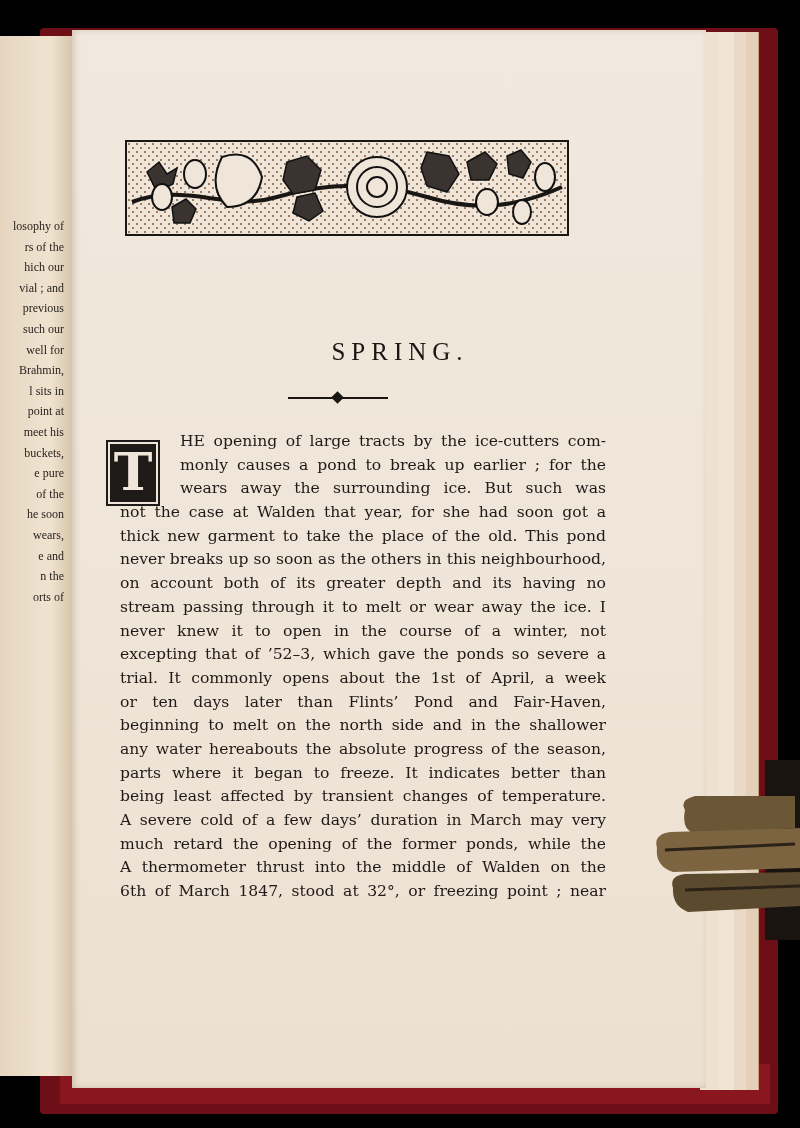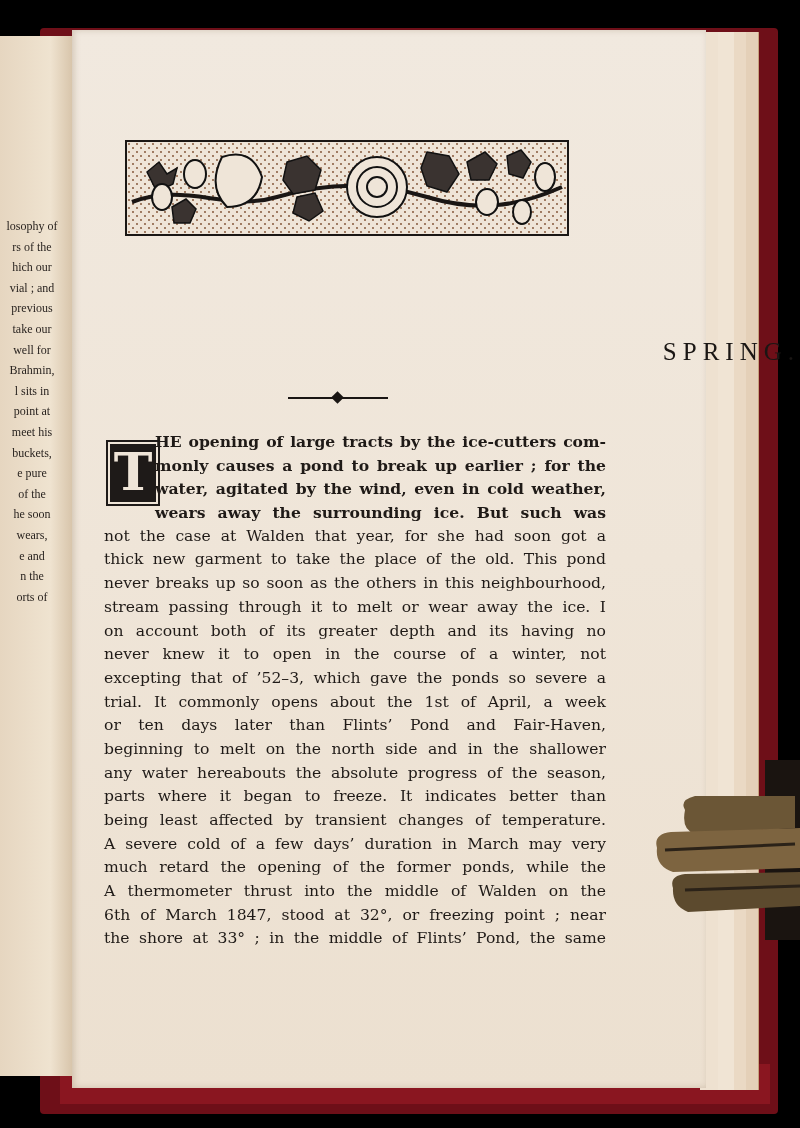--- a/index.html
+++ b/index.html
@@ -1,53 +1,53 @@
 <!DOCTYPE html>
 <html><head>
 <meta charset="utf-8">
 <style>
   html,body{margin:0;padding:0;}
   body{width:800px;height:1128px;background:#000;position:relative;overflow:hidden;font-family:"DejaVu Serif",serif;}
   .cover{position:absolute;left:40px;top:28px;width:738px;height:1086px;background:#6e0f18;border-radius:4px;}
   .cover-bottom{position:absolute;left:60px;top:1064px;width:710px;height:40px;background:#8a1620;}
   .left-page{position:absolute;left:0;top:36px;width:72px;height:1040px;background:linear-gradient(90deg,#e6d6c0 0%,#efe3d0 70%,#d8c5ab 100%);border-right:2px solid #c2a987;}
   .left-lines{position:absolute;left:0;top:180px;width:64px;}
-  .left-line{font-family:"Liberation Serif",serif;font-size:12px;line-height:20.6px;color:#2a2420;text-align:center;white-space:nowrap;overflow:hidden;}
+  .left-line{font-family:"Liberation Serif",serif;font-size:12px;line-height:20.6px;color:#2a2420;text-align:right;white-space:nowrap;overflow:hidden;}
   .page-stack{position:absolute;top:32px;height:1058px;background:#eee1d0;border-right:1px solid #c6a27d;}
   .main-page{position:absolute;left:72px;top:30px;width:634px;height:1058px;background:linear-gradient(180deg,#f1e9df 0%,#efe5d8 50%,#ece0d0 100%);box-shadow:inset 2px 0 6px rgba(120,90,60,0.25);}
   .headpiece{position:absolute;left:125px;top:140px;width:440px;height:92px;border:2px solid #1a1614;background:#efe5d8;overflow:hidden;}
-  .title{position:absolute;left:0;width:800px;top:338px;text-align:right;font-family:"Liberation Serif",serif;font-size:25px;letter-spacing:6px;color:#1a1614;}
+  .title{position:absolute;left:0;width:800px;top:338px;text-align:center;font-family:"Liberation Serif",serif;font-size:25px;letter-spacing:6px;color:#1a1614;}
   .rule{position:absolute;left:288px;top:397px;width:100px;height:2px;background:#1a1614;}
   .rule-diamond{position:absolute;left:333px;top:393px;width:9px;height:9px;background:#1a1614;transform:rotate(45deg);}
   .dropcap{position:absolute;left:106px;top:440px;width:50px;height:62px;background:#1e1a18;border:2px solid #1e1a18;box-shadow:inset 0 0 0 2px #efe5d8, inset 0 0 0 4px #1e1a18;}
   .dropcap span{position:absolute;left:0;top:2px;width:50px;text-align:center;font-family:"DejaVu Serif",serif;font-weight:bold;font-size:52px;line-height:56px;color:#efe5d8;}
   .body-text{position:absolute;left:104px;top:430px;width:502px;font-family:"DejaVu Serif",serif;font-size:15.6px;color:#1f1a17;}
-  .line{height:23.7px;line-height:23.7px;white-space:nowrap;text-align:justify;text-align-last:justify;}
-  .line.indent{margin-left:51px;font-weight:bold;}
+  .line{height:23.7px;line-height:23.7px;white-space:nowrap;text-align:justify;text-align-last:justify;margin-left:16px;}
+  .line.indent{margin-left:76px;}
   .hand{position:absolute;left:655px;top:760px;width:145px;height:180px;}
 </style>
 </head>
 <body>
 
 <div class="cover"></div>
 <div class="cover-bottom"></div>
 
 <div class="page-stack" style="left:700px;width:22px;"></div>
 <div class="page-stack" style="left:718px;width:18px;background:#f0e4d4;"></div>
 <div class="page-stack" style="left:734px;width:14px;background:#ead9c4;"></div>
 <div class="page-stack" style="left:746px;width:12px;background:#e4d0b8;"></div>
 
 <div class="left-page">
   <div class="left-lines" id="left-lines">
       <div class="left-line">losophy of</div>
       <div class="left-line">rs of the</div>
       <div class="left-line">hich our</div>
       <div class="left-line">vial ; and</div>
       <div class="left-line">previous</div>
-      <div class="left-line">take our</div>
+      <div class="left-line">such our</div>
       <div class="left-line">well for</div>
       <div class="left-line">Brahmin,</div>
       <div class="left-line">l sits in</div>
       <div class="left-line">point at</div>
       <div class="left-line">meet his</div>
       <div class="left-line">buckets,</div>
       <div class="left-line">e pure</div>
       <div class="left-line">of the</div>
       <div class="left-line">he soon</div>
       <div class="left-line">wears,</div>
@@ -96,40 +96,38 @@
 <div class="rule"></div>
 <div class="rule-diamond"></div>
 
 <div class="dropcap">
   <span>T</span>
 </div>
 
 <div class="body-text" id="body-text">
     <div class="line indent">HE opening of large tracts by the ice-cutters com-</div>
     <div class="line indent">monly causes a pond to break up earlier ; for the</div>
-    <div class="line indent">water, agitated by the wind, even in cold weather,</div>
     <div class="line indent">wears away the surrounding ice.  But such was</div>
     <div class="line">not the case at Walden that year, for she had soon got a</div>
     <div class="line">thick new garment to take the place of the old.  This pond</div>
     <div class="line">never breaks up so soon as the others in this neighbourhood,</div>
+    <div class="line">on account both of its greater depth and its having no</div>
     <div class="line">stream passing through it to melt or wear away the ice.  I</div>
-    <div class="line">on account both of its greater depth and its having no</div>
     <div class="line">never knew it to open in the course of a winter, not</div>
     <div class="line">excepting that of ’52–3, which gave the ponds so severe a</div>
     <div class="line">trial.  It commonly opens about the 1st of April, a week</div>
     <div class="line">or ten days later than Flints’ Pond and Fair-Haven,</div>
     <div class="line">beginning to melt on the north side and in the shallower</div>
     <div class="line">any water hereabouts the absolute progress of the season,</div>
     <div class="line">parts where it began to freeze.  It indicates better than</div>
     <div class="line">being least affected by transient changes of temperature.</div>
     <div class="line">A severe cold of a few days’ duration in March may very</div>
     <div class="line">much retard the opening of the former ponds, while the</div>
     <div class="line">A thermometer thrust into the middle of Walden on the</div>
     <div class="line">6th of March 1847, stood at 32°, or freezing point ; near</div>
-    <div class="line">the shore at 33° ; in the middle of Flints’ Pond, the same</div>
   </div>
 
 <svg class="hand" viewBox="0 0 145 180">
   <rect x="110" y="0" width="35" height="180" fill="#1a1410"></rect>
   <path d="M30 50 q-6 -10 10 -14 l100 0 l0 32 l-100 6 q-14 -4 -10 -24z" fill="#6b5636"></path>
   <path d="M2 88 q-4 -14 14 -16 l130 -4 l0 40 l-128 4 q-18 -6 -16 -24z" fill="#7d6440"></path>
   <path d="M18 128 q-4 -12 12 -14 l115 -2 l0 34 l-112 6 q-16 -6 -15 -24z" fill="#5c4a2e"></path>
   <path d="M10 90 l130 -6" stroke="#2b2218" stroke-width="3"></path>
   <path d="M30 130 l115 -4" stroke="#2b2218" stroke-width="3"></path>
 </svg>

